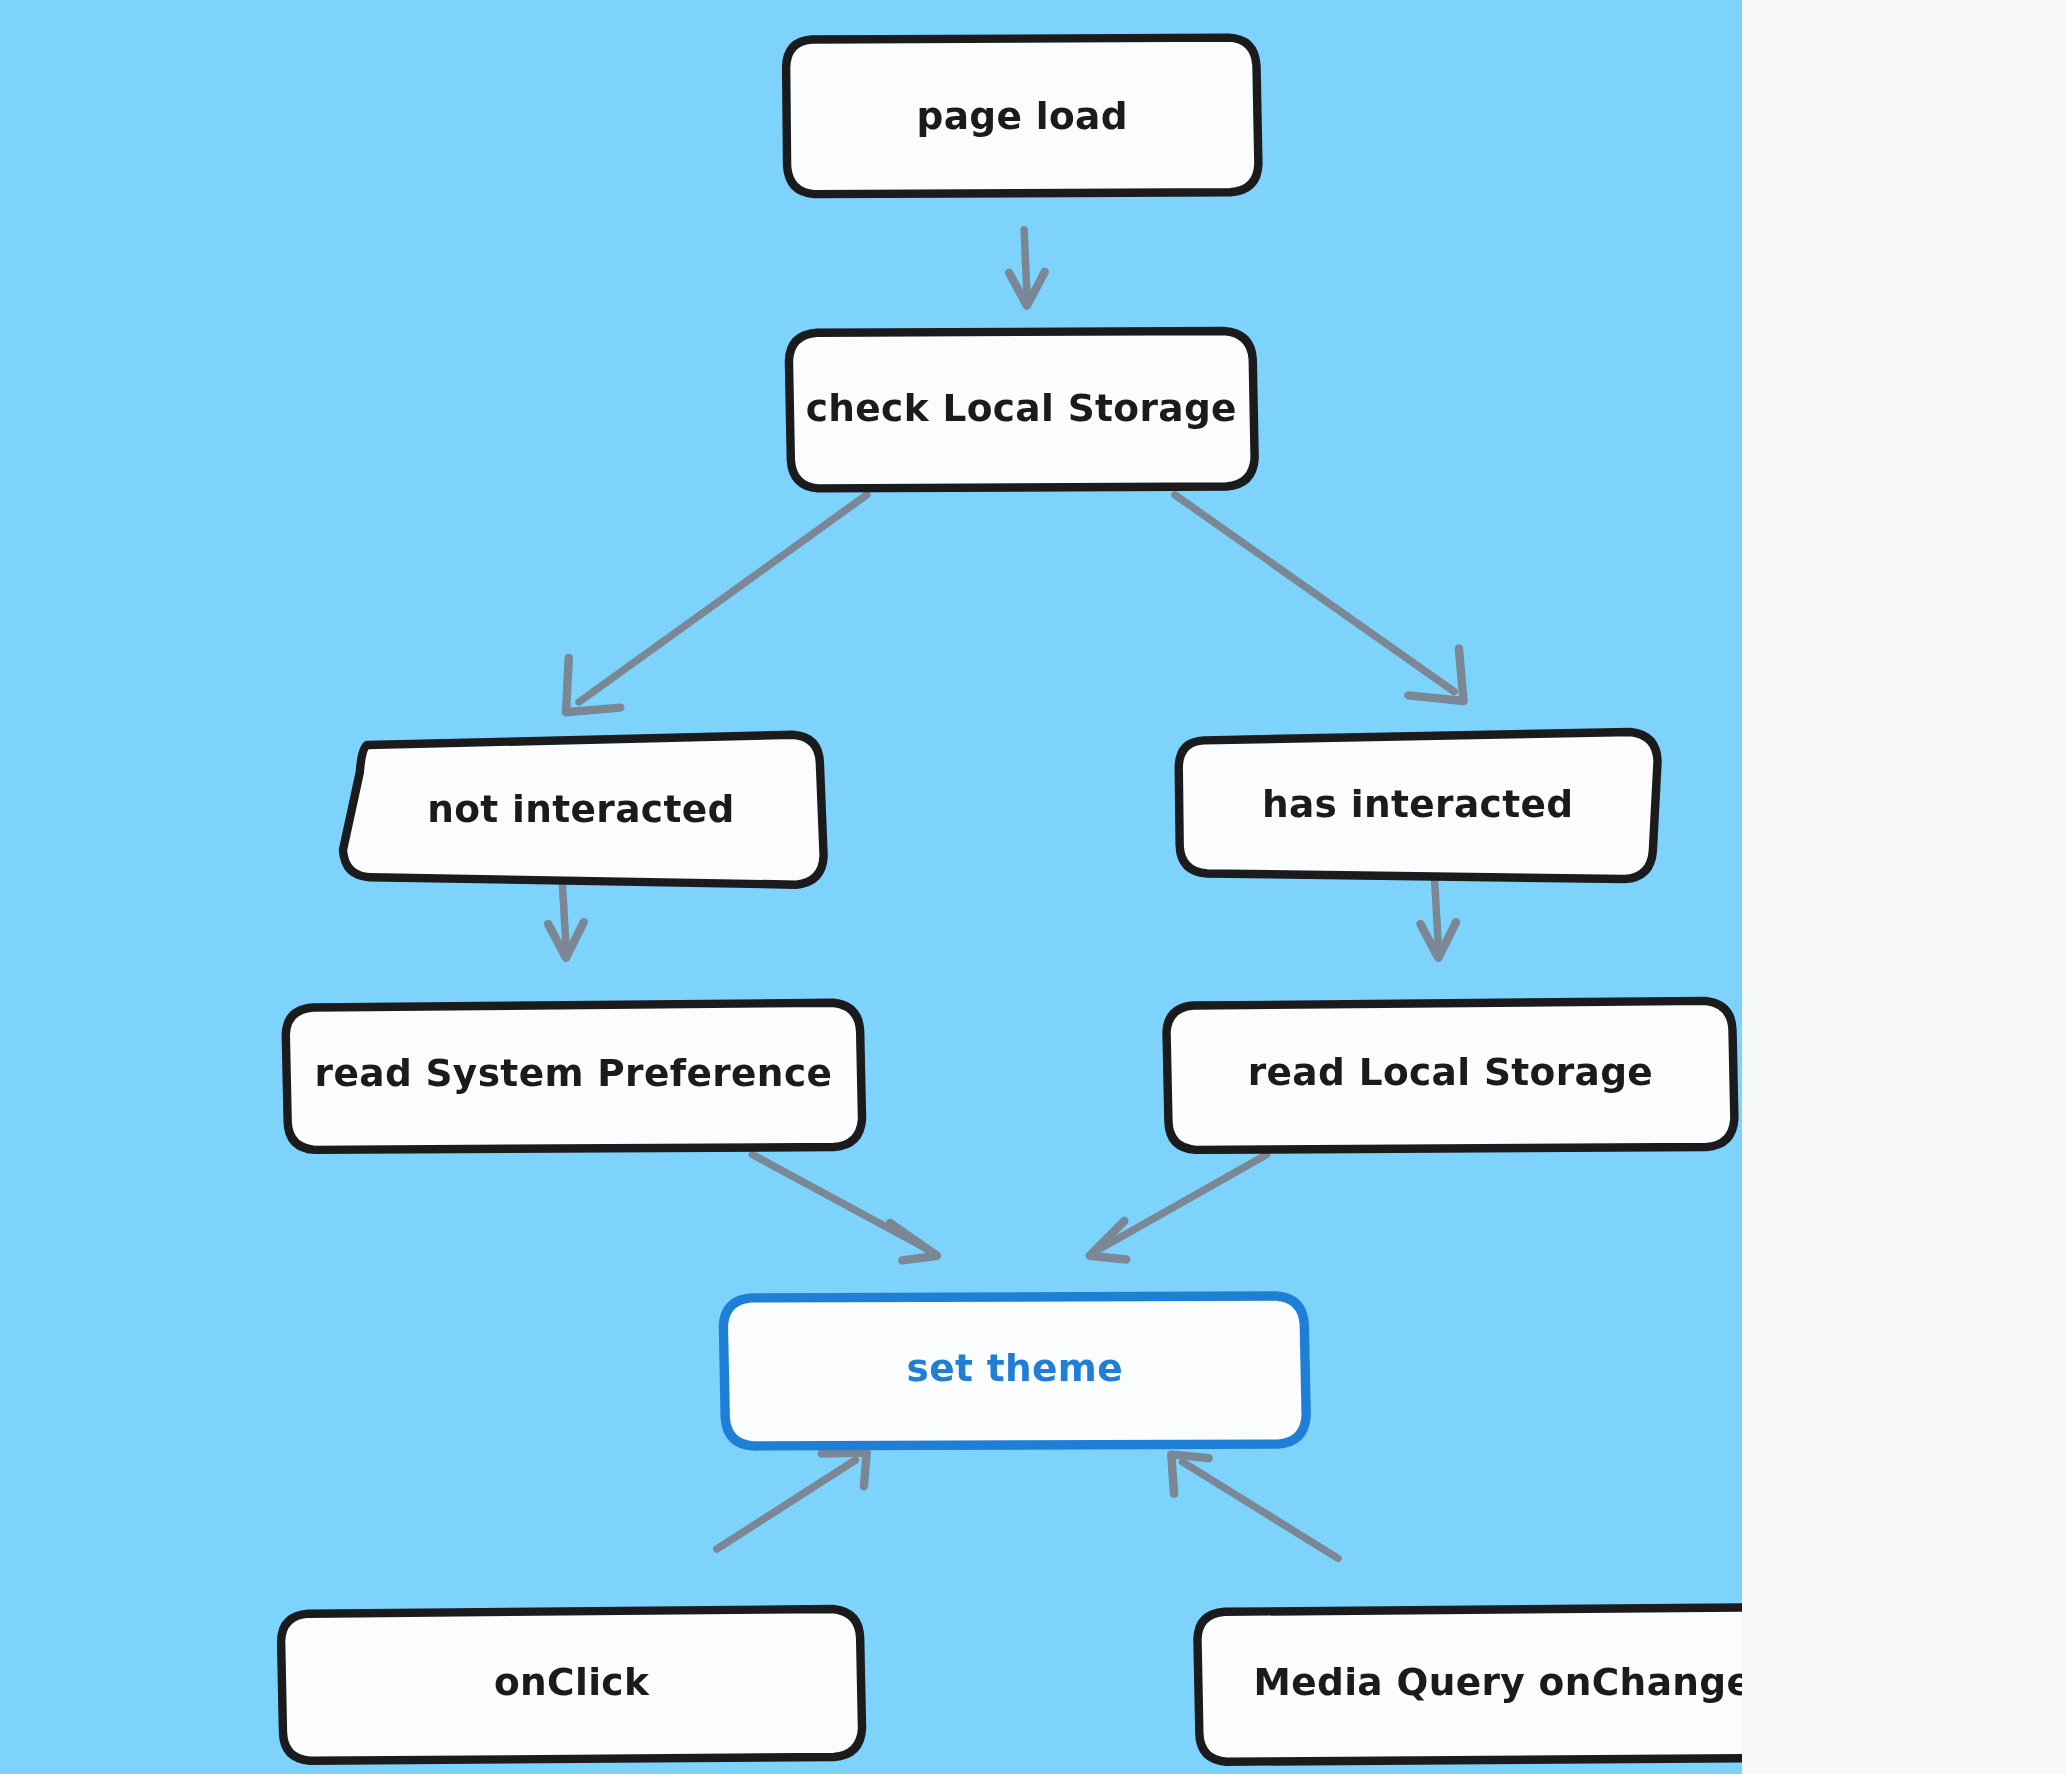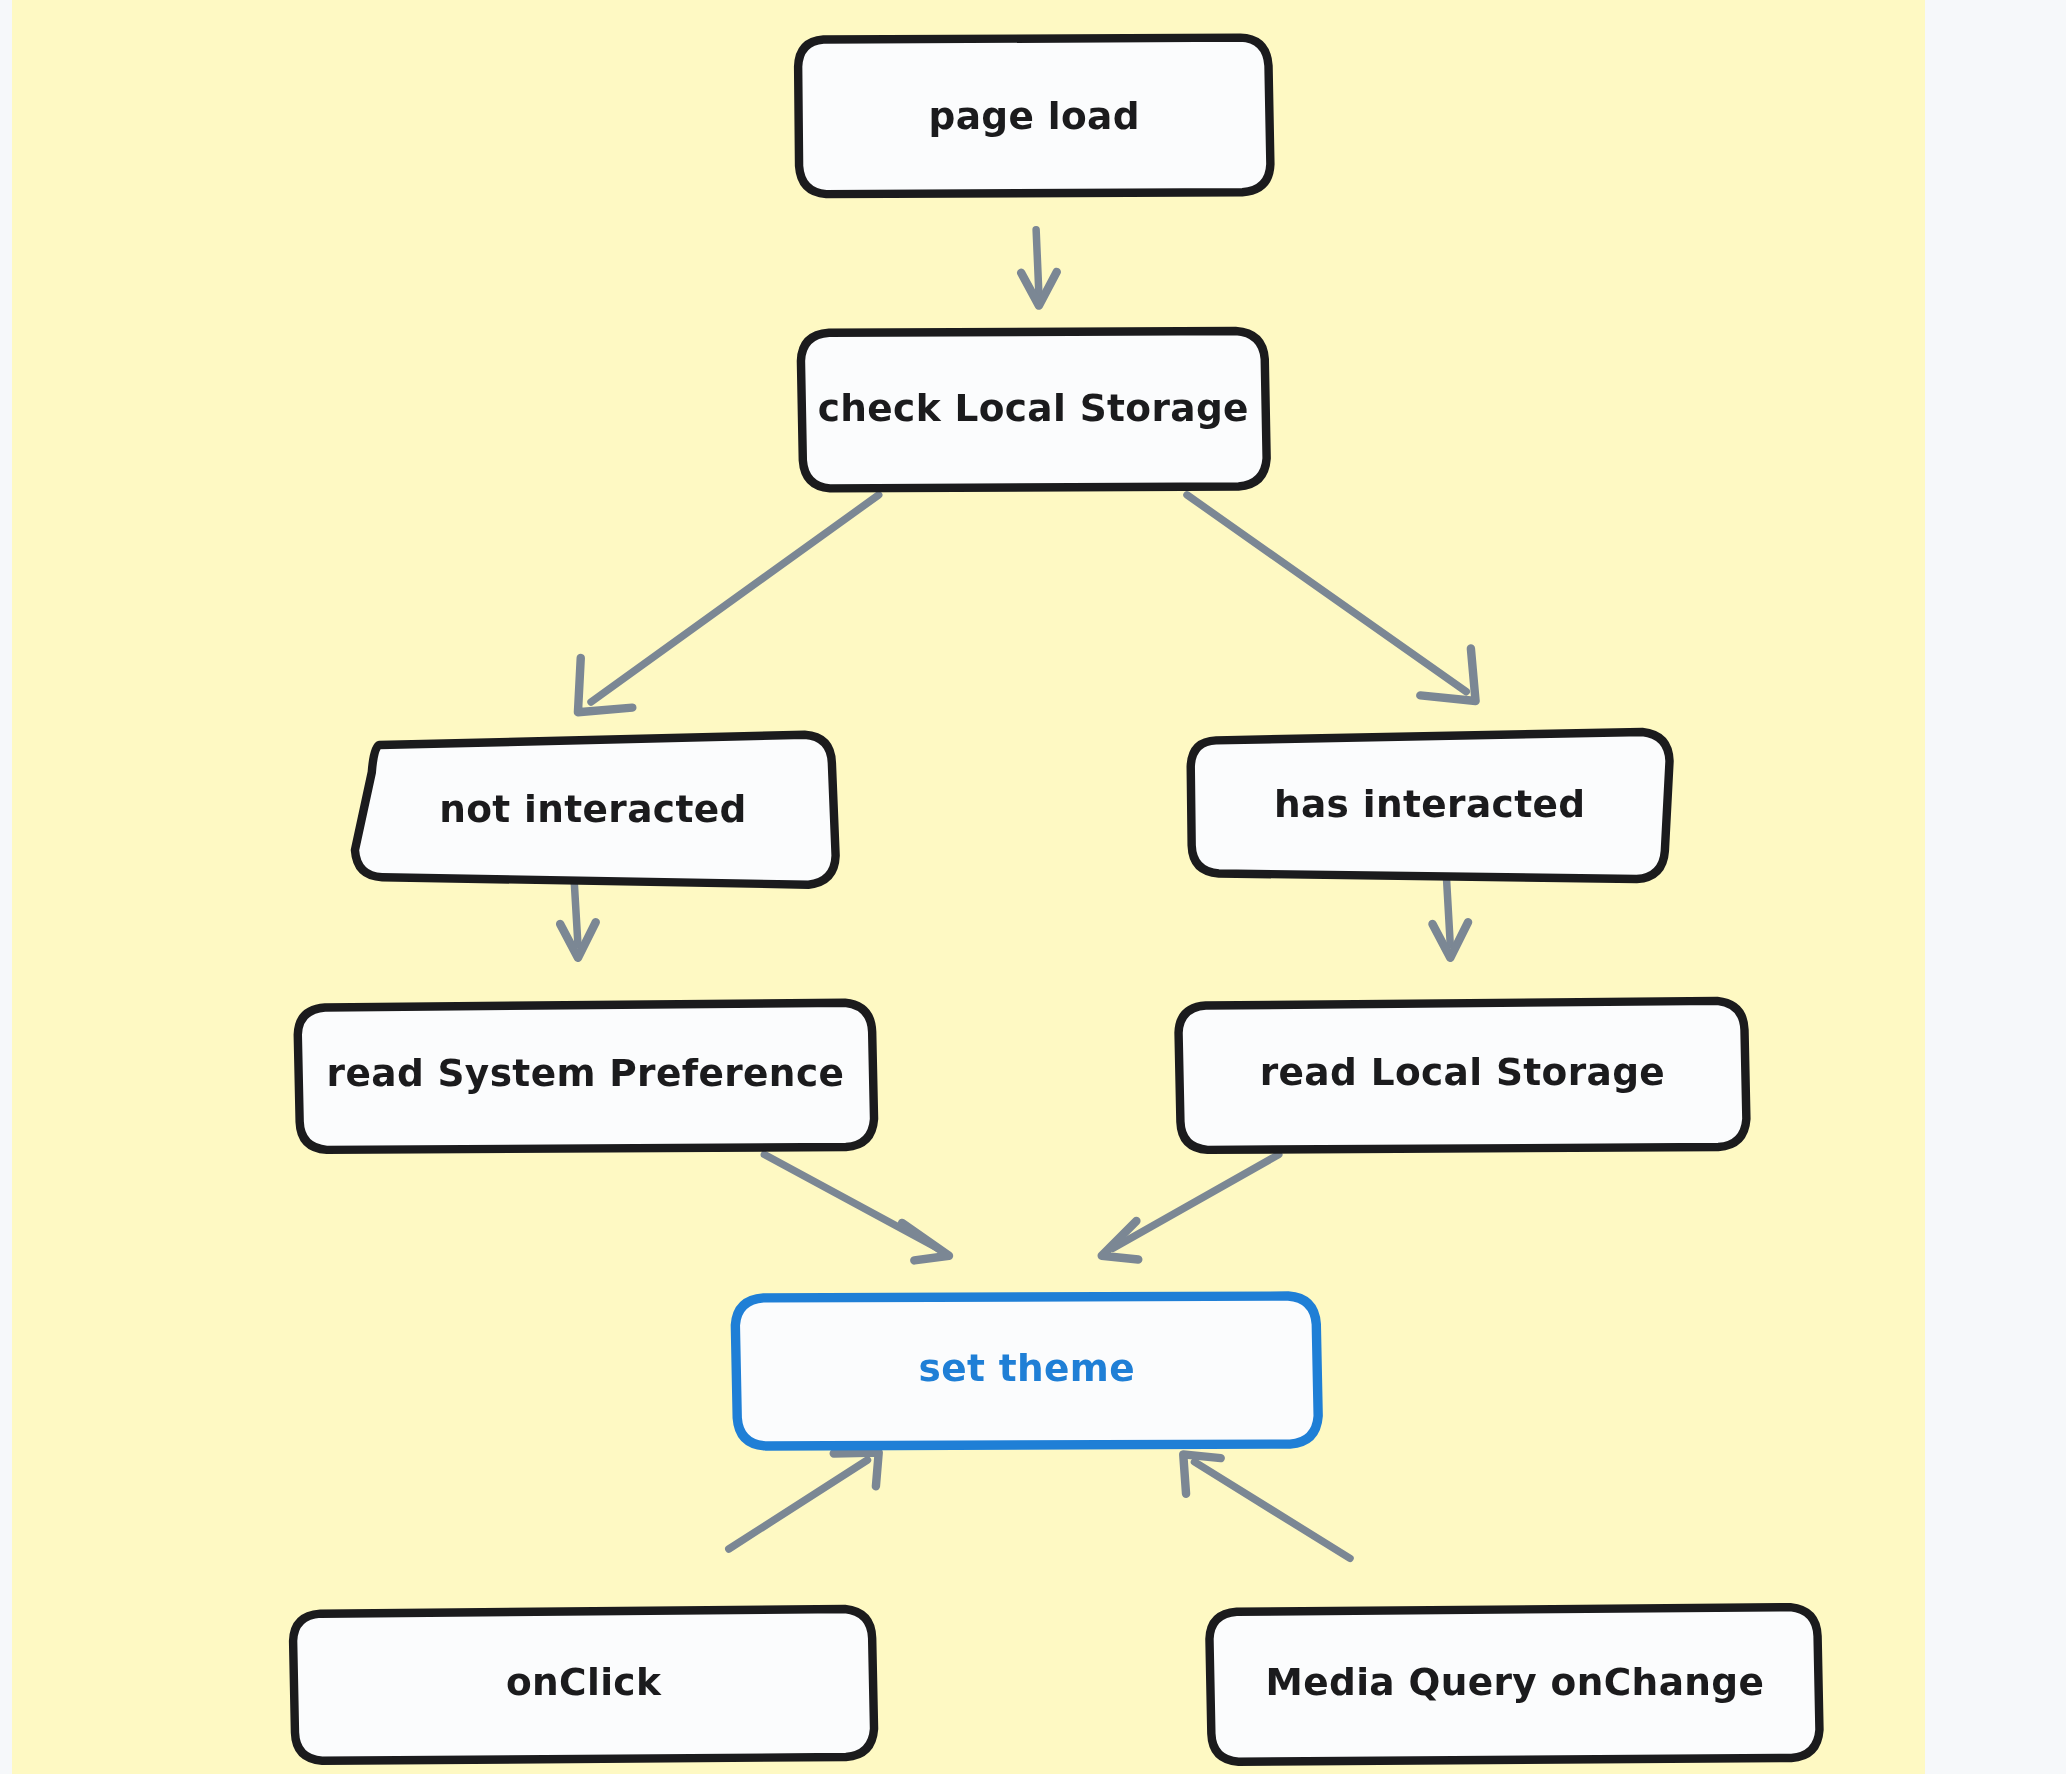--- a/index.html
+++ b/index.html
@@ -2,26 +2,25 @@
 <html style="font-size:15px"><head>
 <meta charset="utf-8">
 <style>
   html, body {
     margin: 0;
     padding: 0;
     background: #f6f8fa;
   }
   #canvas-wrap {
     position: relative;
-    width: 1913px;
+    width: 1742px;
     height: 1775px;
-    background: #fef9c3;
+    background: #7dd3fc;
     overflow: hidden;
     font-family: "DejaVu Sans", sans-serif;
-    margin-left: 12px;
   }
   svg#diagram {
     position: absolute;
     inset: 0;
     width: 2067px;
     height: 1775px;
     display: block;
   }
   .node-label {
     font-family: "DejaVu Sans", sans-serif;

